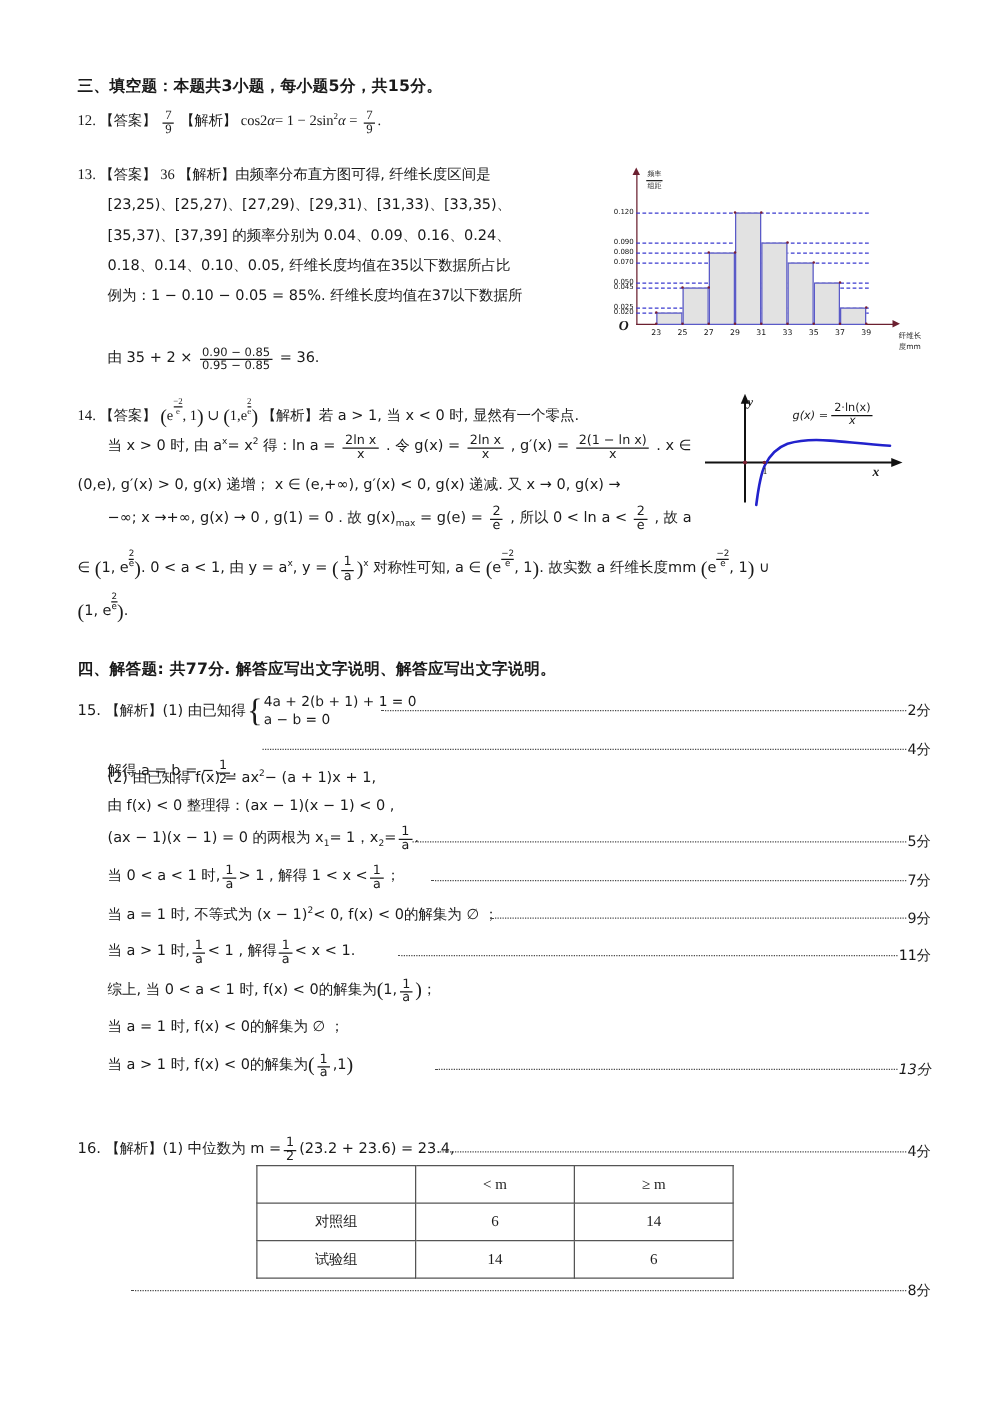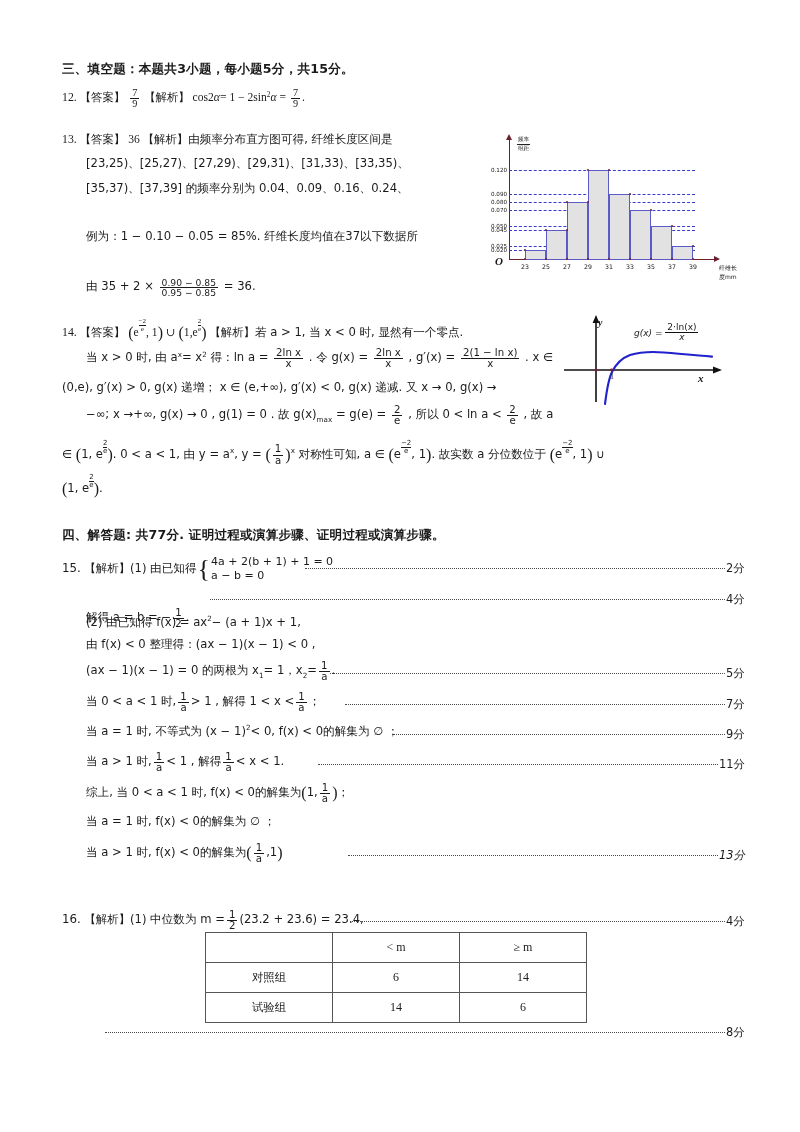--- a/index.html
+++ b/index.html
@@ -105,20 +105,21 @@
   </div>
 
   <div class="line" style="left:62px;top:133px;">
     <span class="qnum">13.</span>
     <span class="bk">【答案】</span>
     <span>36</span>
     <span class="bk">【解析】</span><span class="cn">由频率分布直方图可得, 纤维长度区间是</span>
   </div>
   <div class="line cn" style="left:86px;top:157px;">[23,25)、[25,27)、[27,29)、[29,31)、[31,33)、[33,35)、</div>
   <div class="line cn" style="left:86px;top:182px;">[35,37)、[37,39] 的频率分别为 0.04、0.09、0.16、0.24、</div>
+  <div class="line cn" style="left:86px;top:206px;">0.18、0.14、0.10、0.05, 纤维长度均值在35以下数据所占比</div>
   <div class="line cn" style="left:86px;top:230px;">例为：1 − 0.10 − 0.05 = 85%. 纤维长度均值在37以下数据所</div>
   <div class="line cn" style="left:86px;top:278px;">
     <span>由 35 + 2 ×</span>
     <span class="frac sm">
       <span class="n">0.90 − 0.85</span>
       <span class="d">0.95 − 0.85</span>
     </span>
     <span>= 36.</span>
   </div>
 
@@ -227,21 +228,21 @@
     <span>, 所以 0 &lt; ln a &lt;</span>
     <span class="frac"><span class="n">2</span><span class="d">e</span></span>
     <span>, 故 a</span>
   </div>
 
   <div class="line cn" style="left:62px;top:440px;">
     <span>∈</span>
     <span class="pbig">(</span><span>1, e</span><span class="sup-frac"><span class="n">2</span><span class="d">e</span></span><span class="pbig">)</span><span>. 0 &lt; a &lt; 1, 由 y = a</span><sup class="e">x</sup><span>, y =</span>
     <span class="pbig">(</span><span class="frac"><span class="n">1</span><span class="d">a</span></span><span class="pbig">)</span><sup class="e">x</sup>
     <span>对称性可知, a ∈</span>
-    <span class="pbig">(</span><span>e</span><span class="sup-frac"><span class="n">−2</span><span class="d">e</span></span><span>, 1</span><span class="pbig">)</span><span>. 故实数 a 分位数位于</span>
+    <span class="pbig">(</span><span>e</span><span class="sup-frac"><span class="n">−2</span><span class="d">e</span></span><span>, 1</span><span class="pbig">)</span><span>. 故实数 a 纤维长度mm</span>
     <span class="pbig">(</span><span>e</span><span class="sup-frac"><span class="n">−2</span><span class="d">e</span></span><span>, 1</span><span class="pbig">)</span>
     <span>∪</span>
   </div>
 
   <div class="line cn" style="left:62px;top:474px;">
     <span class="pbig">(</span><span>1, e</span><span class="sup-frac"><span class="n">2</span><span class="d">e</span></span><span class="pbig">)</span><span>.</span>
   </div>
 
   <div class="fig14">
     <svg width="186" height="96" viewBox="0 0 186 96">
@@ -262,21 +263,21 @@
     <div style="position:absolute;left:54px;top:60px;font-size:8px;font-family:'Liberation Serif',serif;">1</div>
     <div style="position:absolute;left:78px;top:11px;font-size:9px;font-family:'DejaVu Sans',sans-serif;white-space:nowrap;">
       <span style="font-style:italic;">g(x) =</span>
       <span style="display:inline-block;text-align:center;vertical-align:-0.5em;line-height:1.05;">
         <span style="display:block;border-bottom:1px solid #111;padding:0 2px;">2·ln(x)</span>
         <span style="display:block;font-style:italic;">x</span>
       </span>
     </div>
   </div>
 
-  <div class="line sec-head" style="left:62px;top:528px;">四、解答题: 共77分. 证明过程或演算步骤、证明过程或演算步骤。</div>
+  <div class="line sec-head" style="left:62px;top:528px;">四、解答题: 共77分. 解答应写出文字说明、解答应写出文字说明。</div>
 
   <div class="line cn" style="left:62px;top:555px;">
     <span class="qnum">15.</span>
     <span class="bk">【解析】</span><span>(1) 由已知得</span><span class="brace">{</span><span class="sys">
       <span style="display:block;">4a + 2(b + 1) + 1 = 0</span>
       <span style="display:block;">a − b = 0</span>
     </span>
   </div>
   <div class="leader" style="left:305px;top:568px;width:420px;"></div>
   <div class="score" style="left:726px;top:561px;">2分</div>

